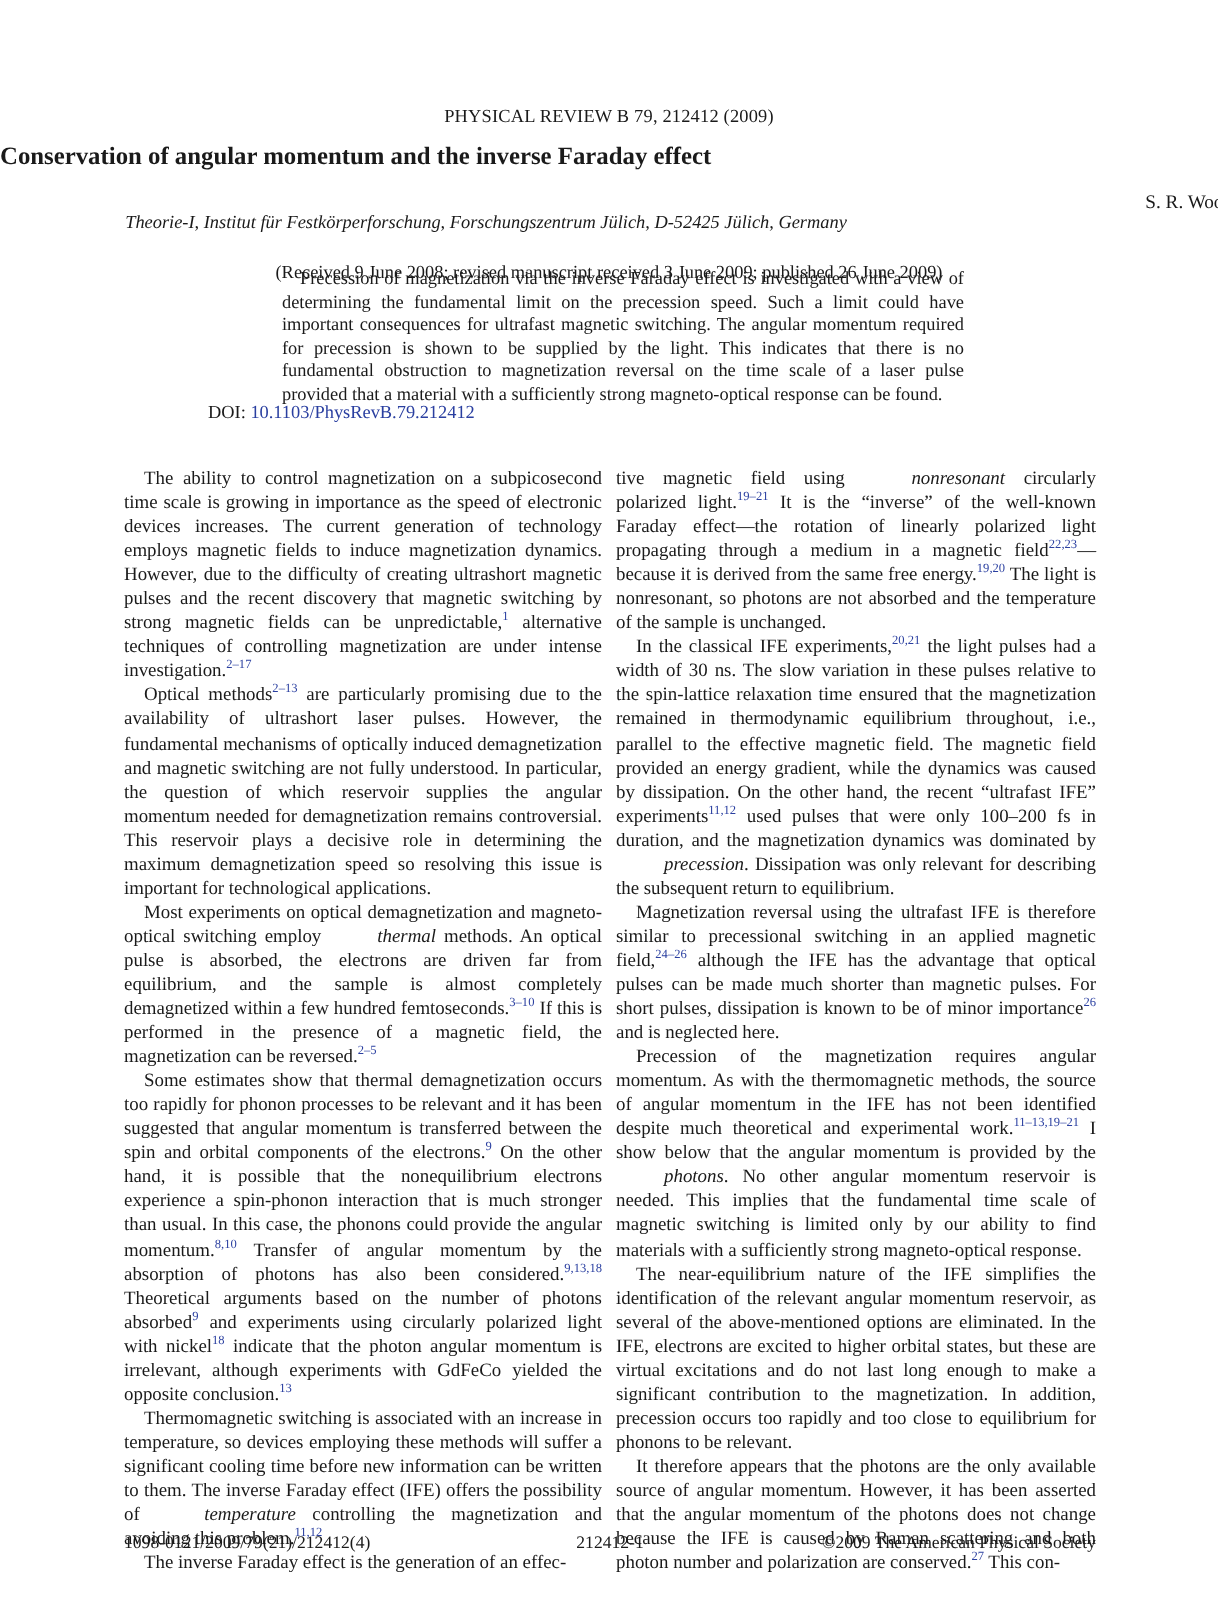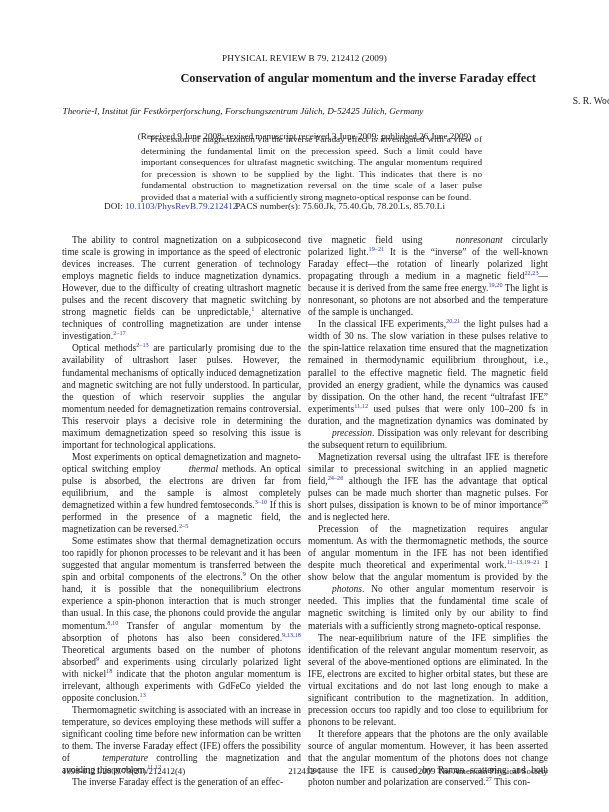--- a/index.html
+++ b/index.html
@@ -1,21 +1,21 @@
 <!DOCTYPE html>
 <html><head>
 <meta charset="utf-8">
 <style>
   html, body { margin:0; padding:0; background:#fff; }
   body { width:609px; height:812px; position:relative; overflow:hidden;
          font-family:"Liberation Serif", "DejaVu Serif", serif; color:#1a1a1a; }
   .abs { position:absolute; }
   #journal { top:53px; left:0; width:609px; text-align:center; font-size:9.2px; letter-spacing:0.1px; }
   #journal b { font-weight:normal; }
-  #title { top:71px; left:0; width:536px; text-align:right; font-size:12.4px; font-weight:bold; }
+  #title { top:71px; left:0; width:536px; text-align:left; font-size:12.4px; font-weight:bold; }
   #author { top:94px; left:0; width:600px; text-align:right; font-size:9.6px;padding-left:36px; }
   #author sup { color:#2a3fa0; font-size:7px; }
   #affil { top:106px; left:0; width:486px; text-align:center; font-size:9.2px; font-style:italic; }
   #received { top:118px; left:0; width:609px; text-align:center; font-size:9.2px;margin-top:13px; }
   #abstract { top:134px; left:104px; width:341px; font-size:9.2px; line-height:11.5px;
               text-align:justify; text-indent:9px;margin-left:37px; }
   #doi-line { top:201px; left:104px; width:341px; font-size:9.2px; }
   #doi-line .doi-link { color:#2a3fa0; }
   #pacs { position:absolute; right:0; top:0; }
   .col { top:234px; width:239px; font-size:9.45px; line-height:12.05px; text-align:justify; }
@@ -41,21 +41,20 @@
 <div class="abs" id="author"><span>S. R. Woodford</span><sup>*</sup></div>
 
 <div class="abs" id="affil">Theorie-I, Institut für Festkörperforschung, Forschungszentrum Jülich, D-52425 Jülich, Germany</div>
 
 <div class="abs" id="received">(Received 9 June 2008; revised manuscript received 3 June 2009; published 26 June 2009)</div>
 
 <div class="abs" id="abstract">Precession of magnetization via the inverse Faraday effect is investigated with a view of determining the fundamental limit on the precession speed. Such a limit could have important consequences for ultrafast magnetic switching. The angular momentum required for precession is shown to be supplied by the light. This indicates that there is no fundamental obstruction to magnetization reversal on the time scale of a laser pulse provided that a material with a sufficiently strong magneto-optical response can be found.</div>
 
 <div class="abs" id="doi-line">
   <span>DOI: </span><span class="doi-link">10.1103/PhysRevB.79.212412</span>
-  <span id="pacs">PACS number(s): 75.60.Jk, 75.40.Gb, 78.20.Ls, 85.70.Li</span>
 </div>
 
 <div class="abs col" id="col-left">
     <p><span>The ability to control magnetization on a subpicosecond time scale is growing in importance as the speed of electronic devices increases. The current generation of technology employs magnetic fields to induce magnetization dynamics. However, due to the difficulty of creating ultrashort magnetic pulses and the recent discovery that magnetic switching by strong magnetic fields can be unpredictable,</span><sup>1</sup><span> alternative techniques of controlling magnetization are under intense investigation.</span><sup>2–17</sup></p>
     <p><span>Optical methods</span><sup>2–13</sup><span> are particularly promising due to the availability of ultrashort laser pulses. However, the fundamental mechanisms of optically induced demagnetization and magnetic switching are not fully understood. In particular, the question of which reservoir supplies the angular momentum needed for demagnetization remains controversial. This reservoir plays a decisive role in determining the maximum demagnetization speed so resolving this issue is important for technological applications.</span></p>
     <p><span>Most experiments on optical demagnetization and magneto-optical switching employ </span><i>thermal</i><span> methods. An optical pulse is absorbed, the electrons are driven far from equilibrium, and the sample is almost completely demagnetized within a few hundred femtoseconds.</span><sup>3–10</sup><span> If this is performed in the presence of a magnetic field, the magnetization can be reversed.</span><sup>2–5</sup></p>
     <p><span>Some estimates show that thermal demagnetization occurs too rapidly for phonon processes to be relevant and it has been suggested that angular momentum is transferred between the spin and orbital components of the electrons.</span><sup>9</sup><span> On the other hand, it is possible that the nonequilibrium electrons experience a spin-phonon interaction that is much stronger than usual. In this case, the phonons could provide the angular momentum.</span><sup>8,10</sup><span> Transfer of angular momentum by the absorption of photons has also been considered.</span><sup>9,13,18</sup><span> Theoretical arguments based on the number of photons absorbed</span><sup>9</sup><span> and experiments using circularly polarized light with nickel</span><sup>18</sup><span> indicate that the photon angular momentum is irrelevant, although experiments with GdFeCo yielded the opposite conclusion.</span><sup>13</sup></p>
     <p><span>Thermomagnetic switching is associated with an increase in temperature, so devices employing these methods will suffer a significant cooling time before new information can be written to them. The inverse Faraday effect (IFE) offers the possibility of </span><i>temperature</i><span> controlling the magnetization and avoiding this problem.</span><sup>11,12</sup></p>
     <p><span>The inverse Faraday effect is the generation of an effec-</span></p>
   </div>

